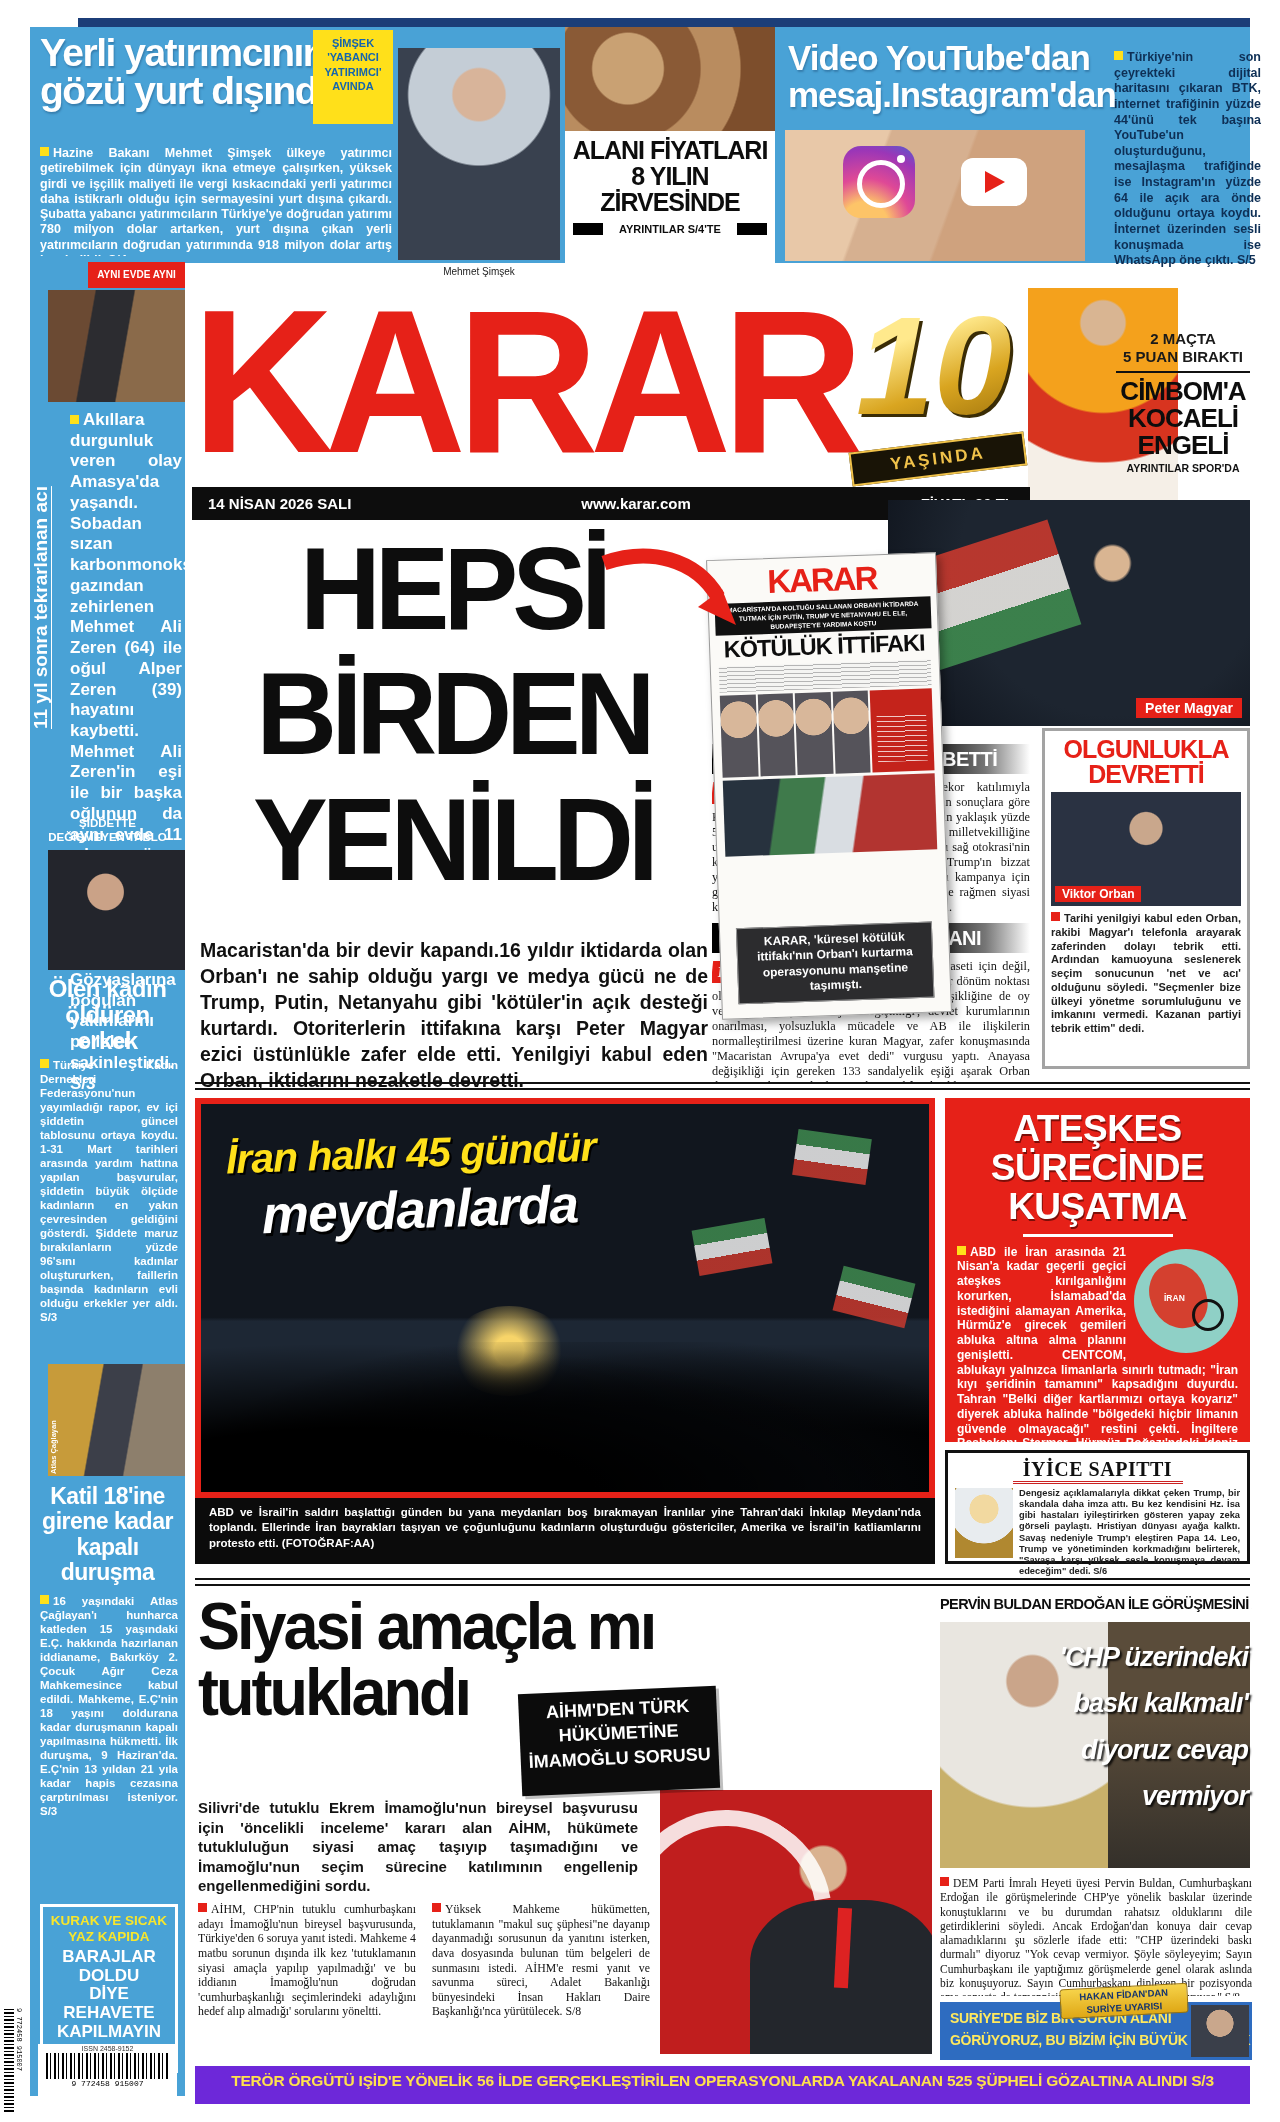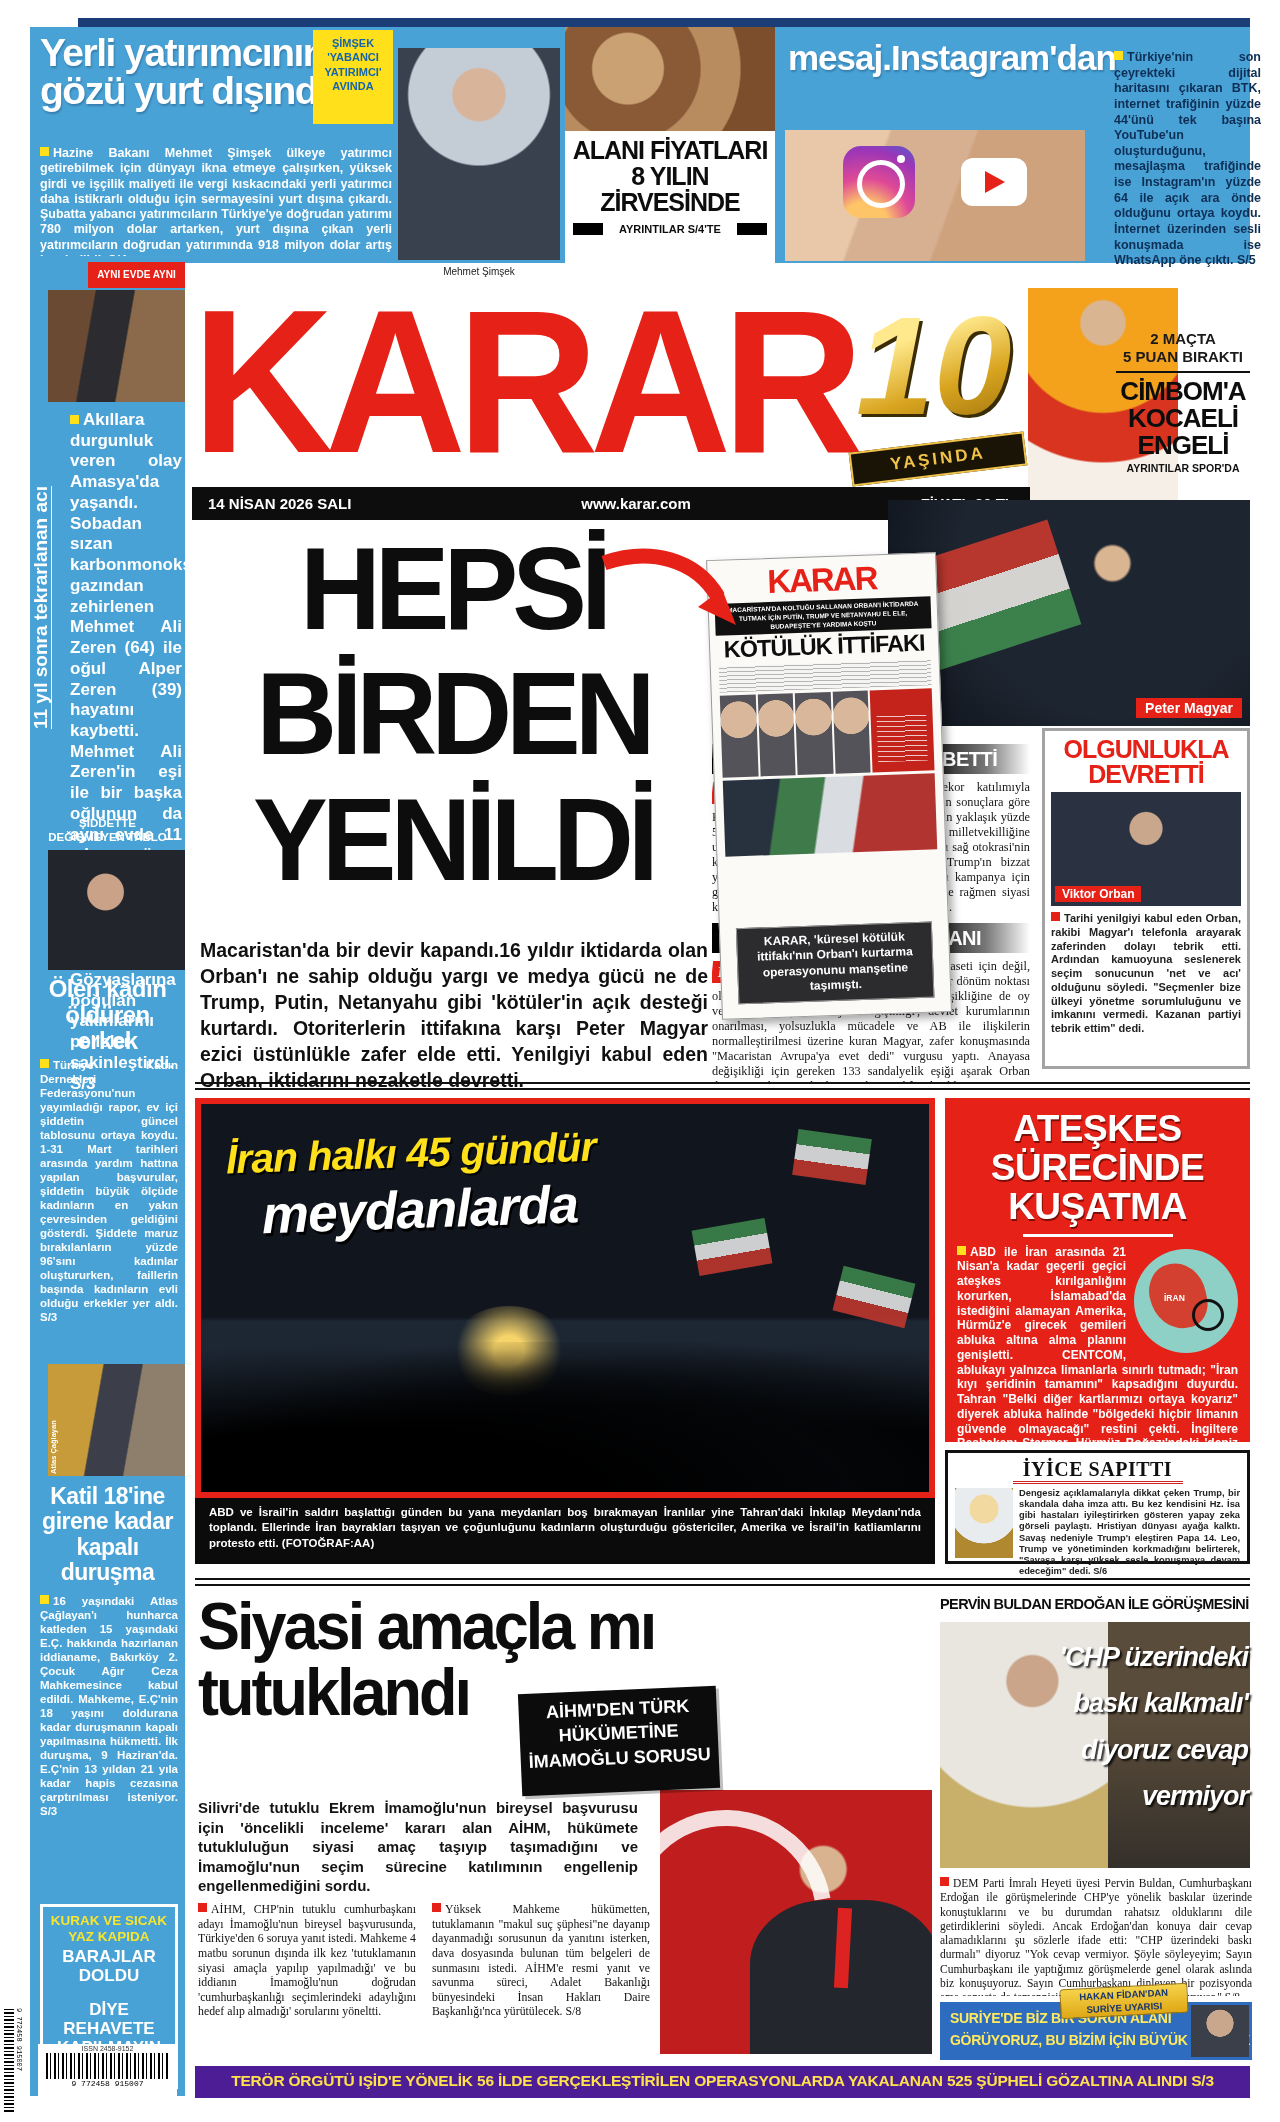--- a/index.html
+++ b/index.html
@@ -204,21 +204,21 @@
   .buldan-body{left:940px;top:1876px;width:312px;height:120px;font-family:"Liberation Serif",serif;
     font-size:11.5px;line-height:1.24;text-align:justify;overflow:hidden}
   .suriye{left:940px;top:2002px;width:312px;height:58px;background:#2e6cc0;box-sizing:border-box;padding:6px 10px}
   .suriye .l{color:#ffe95e;font-size:14px;font-weight:900;letter-spacing:-.3px;line-height:1.55;white-space:nowrap}
   .suriye .pg{font-size:10px;color:#fff;font-weight:900;margin-left:4px}
   .fidan-badge{position:absolute;right:64px;top:-16px;width:128px;height:30px;transform:rotate(-3deg);
     background:linear-gradient(180deg,#f6d34a,#dfa715);border-radius:4px;color:#14346e;font-size:9.5px;
     font-weight:900;text-align:center;line-height:1.35;padding-top:2px;box-sizing:border-box;border:1px solid #9c7408}
   .fidan-photo{position:absolute;right:3px;top:3px;width:58px;height:52px;
     background:radial-gradient(circle at 50% 35%,#c9a78c 0 30%,#3a3f4a 31% 100%)}
-  .strip{left:195px;top:2066px;width:1055px;height:32px;background:#4c1d95;text-align:center}
+  .strip{left:195px;top:2066px;width:1055px;height:38px;background:#6d28d9;text-align:center}
   .strip span{color:#ffe14d;font-size:15.5px;font-weight:900;line-height:30px;letter-spacing:-.2px;white-space:nowrap}
   .edge-bc{left:2px;top:2008px;width:26px;height:110px}
   .edge-bc .bars{position:absolute;left:2px;top:0;width:10px;height:104px;
     background:repeating-linear-gradient(0deg,#000 0 2px,#fff 2px 4px,#000 4px 5px,#fff 5px 7px)}
   .edge-bc .d{position:absolute;left:13px;top:0;height:104px;writing-mode:vertical-rl;
     font-size:7px;font-family:"Liberation Mono",monospace;color:#000}
 </style>
 </head>
 <body>
 
@@ -248,20 +248,21 @@
       <div>8 YILIN ZİRVESİNDE</div>
     </div>
     <div class="fistik-bar">
       <div class="blk"></div>
       <div class="txt">AYRINTILAR S/4'TE</div>
       <div class="blk"></div>
     </div>
   </div>
 
   <div class="abs vr-h">
+    <div>Video YouTube'dan</div>
     <div>mesaj.Instagram'dan</div>
   </div>
   <div class="abs vr-photo">
     <div class="insta">
       <div class="ring"></div>
       <div class="dot"></div>
     </div>
     <div class="yt">
         <div class="tri"></div>
       </div>
@@ -314,21 +315,21 @@
       <div>girene kadar</div>
       <div>kapalı</div>
       <div>duruşma</div>
     </div>
     <p class="sb s3-body j" style="margin:0"><span class="sq y"></span><span>16 yaşındaki Atlas Çağlayan'ı hunharca katleden 15 yaşındaki E.Ç. hakkında hazırlanan iddianame, Bakırköy 2. Çocuk Ağır Ceza Mahkemesince kabul edildi. Mahkeme, E.Ç'nin 18 yaşını doldurana kadar duruşmanın kapalı yapılmasına hükmetti. İlk duruşma, 9 Haziran'da. E.Ç'nin 13 yıldan 21 yıla kadar hapis cezasına çarptırılması isteniyor. S/3</span></p>
 
     <div class="sb s4">
       <div class="k">KURAK VE SICAK</div>
       <div class="k">YAZ KAPIDA</div>
       <div class="h">BARAJLAR DOLDU</div>
-      <div class="h" style="margin-top:16px">DİYE REHAVETE</div>
+      <div class="h" style="margin-top:0">DİYE REHAVETE</div>
       <div class="h" style="margin-top:0">KAPILMAYIN</div>
       <div class="d">AYRINTILAR S/3'TE</div>
     </div>
 
     <div class="sb s5">
       <div class="issn">ISSN 2458-9152</div>
       <div class="bars"></div>
       <div class="digits">9 772458 915007</div>
     </div>
   </div>

